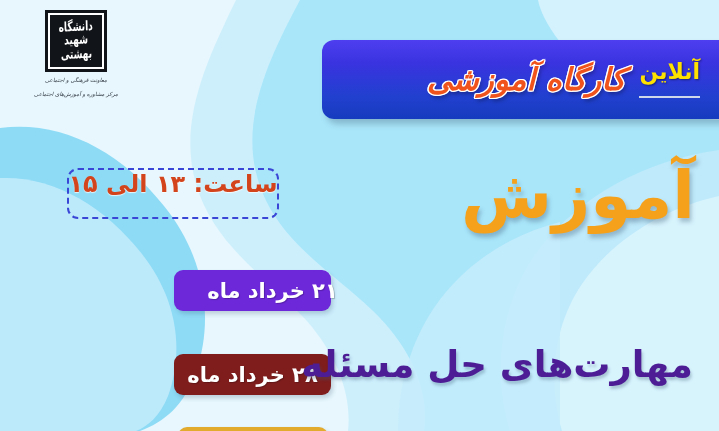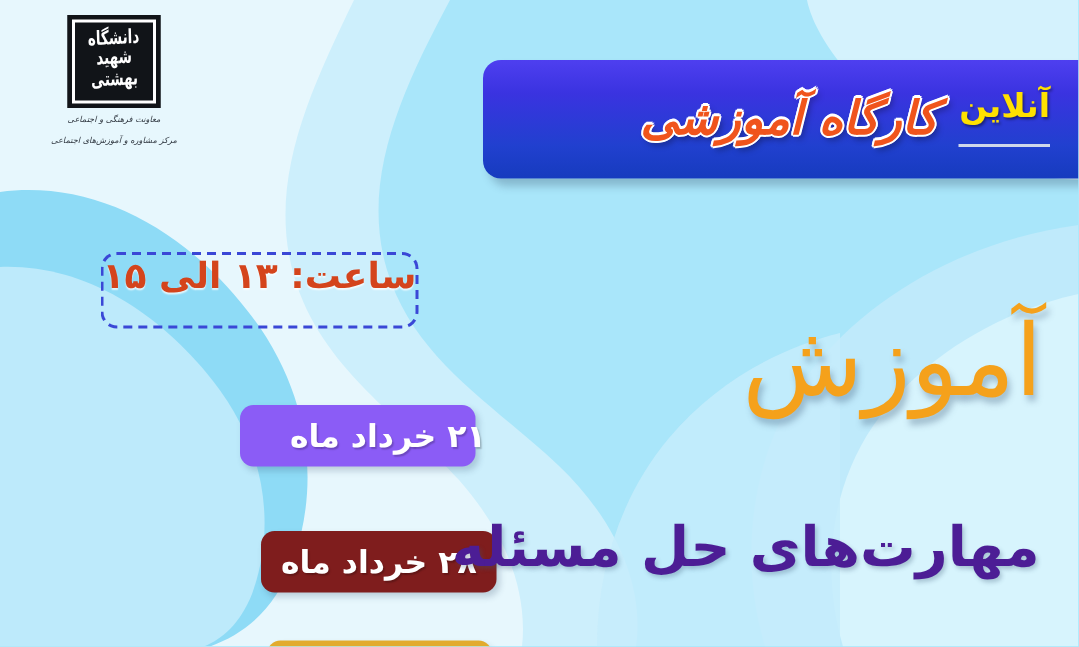--- a/index.html
+++ b/index.html
@@ -110,32 +110,31 @@
     height:41px;width:157px;
     border-radius:9px;
     display:flex;align-items:center;justify-content:center;
     box-shadow:2px 3px 4px rgba(40,70,100,.22);
     box-sizing:border-box;
   }
   .date-badge span{
     color:#ffffff;font-size:21px;font-weight:bold;white-space:nowrap;
     text-shadow:1px 1px 1px rgba(0,0,0,.22);
   }
-  #date-badge-1{left:160px;top:270px;background:#8b5cf6;padding-left:40px;}
+  #date-badge-1{left:174px;top:270px;background:#6d28d9;padding-left:40px;}
   #date-badge-2{left:174px;top:354px;background:#7f1d1d;}
   #date-badge-3{left:178px;top:427px;width:150px;height:30px;background:#e2ab2e;border-radius:9px;}
 
   
   #main-title{
     position:absolute;right:24px;top:163px;
     color:#f5a11b;
-    font-size:66px;font-weight:normal;line-height:1;
+    font-size:66px;font-weight:bold;line-height:1;
     white-space:nowrap;
     text-shadow:2px 4px 4px rgba(60,90,120,.35);
-    margin-top:45px;
   }
   #topic-1{
     position:absolute;right:26px;top:276px;
     color:#f09a2a;
     font-size:35px;font-weight:bold;line-height:1;
     white-space:nowrap;
     text-shadow:1.5px 2.5px 3px rgba(60,90,120,.32);
   }
   #topic-2{
     position:absolute;right:26px;top:346px;

